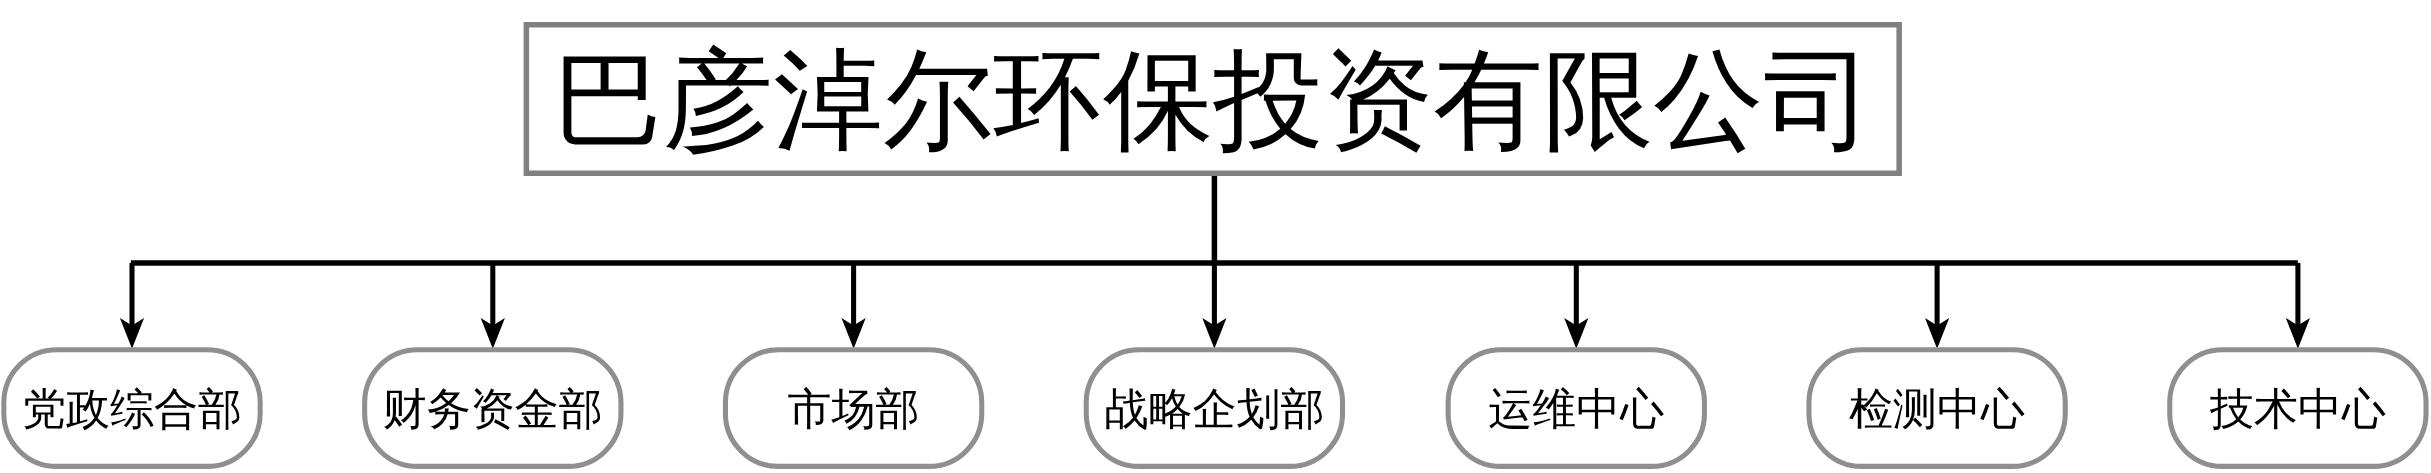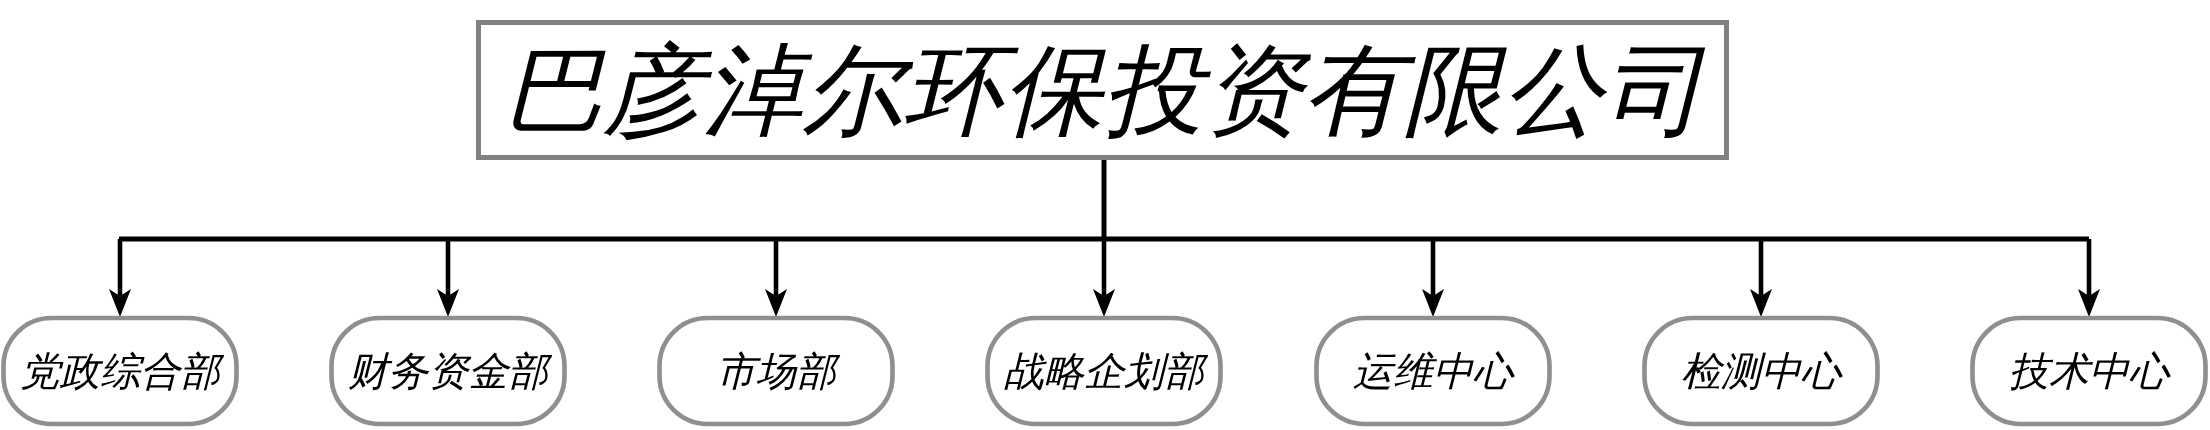--- a/index.html
+++ b/index.html
@@ -5,21 +5,21 @@
   :root{
     --line-color:#000000;
     --root-border:#808080;
     --node-border:#8f8f8f;
     --text-color:#000000;
     --bg:#ffffff;
   }
   *{margin:0;padding:0;box-sizing:border-box;}
   html,body{width:2210px;height:430px;background:var(--bg);overflow:hidden;}
   body{font-family:"Liberation Sans",sans-serif;}
-  .stage{position:relative;width:2210px;height:430px;background:var(--bg);font-style:italic;}
+  .stage{position:relative;width:2210px;height:430px;background:var(--bg);}
   svg{display:block;}
   .root-box{fill:#ffffff;stroke:var(--root-border);stroke-width:5;}
   .root-label{fill:var(--text-color);font-size:100px;text-anchor:middle;font-family:"Liberation Sans",sans-serif;}
   .node-box{fill:#ffffff;stroke:var(--node-border);stroke-width:4.6;}
   .node-label{fill:var(--text-color);font-size:40px;text-anchor:middle;font-family:"Liberation Sans",sans-serif;}
   .trunk,.bus,.drop{stroke:var(--line-color);fill:none;}
   .trunk{stroke-width:5;}
   .bus{stroke-width:5;}
   .drop{stroke-width:4.6;}
   .arrowhead{fill:var(--line-color);stroke:none;}

